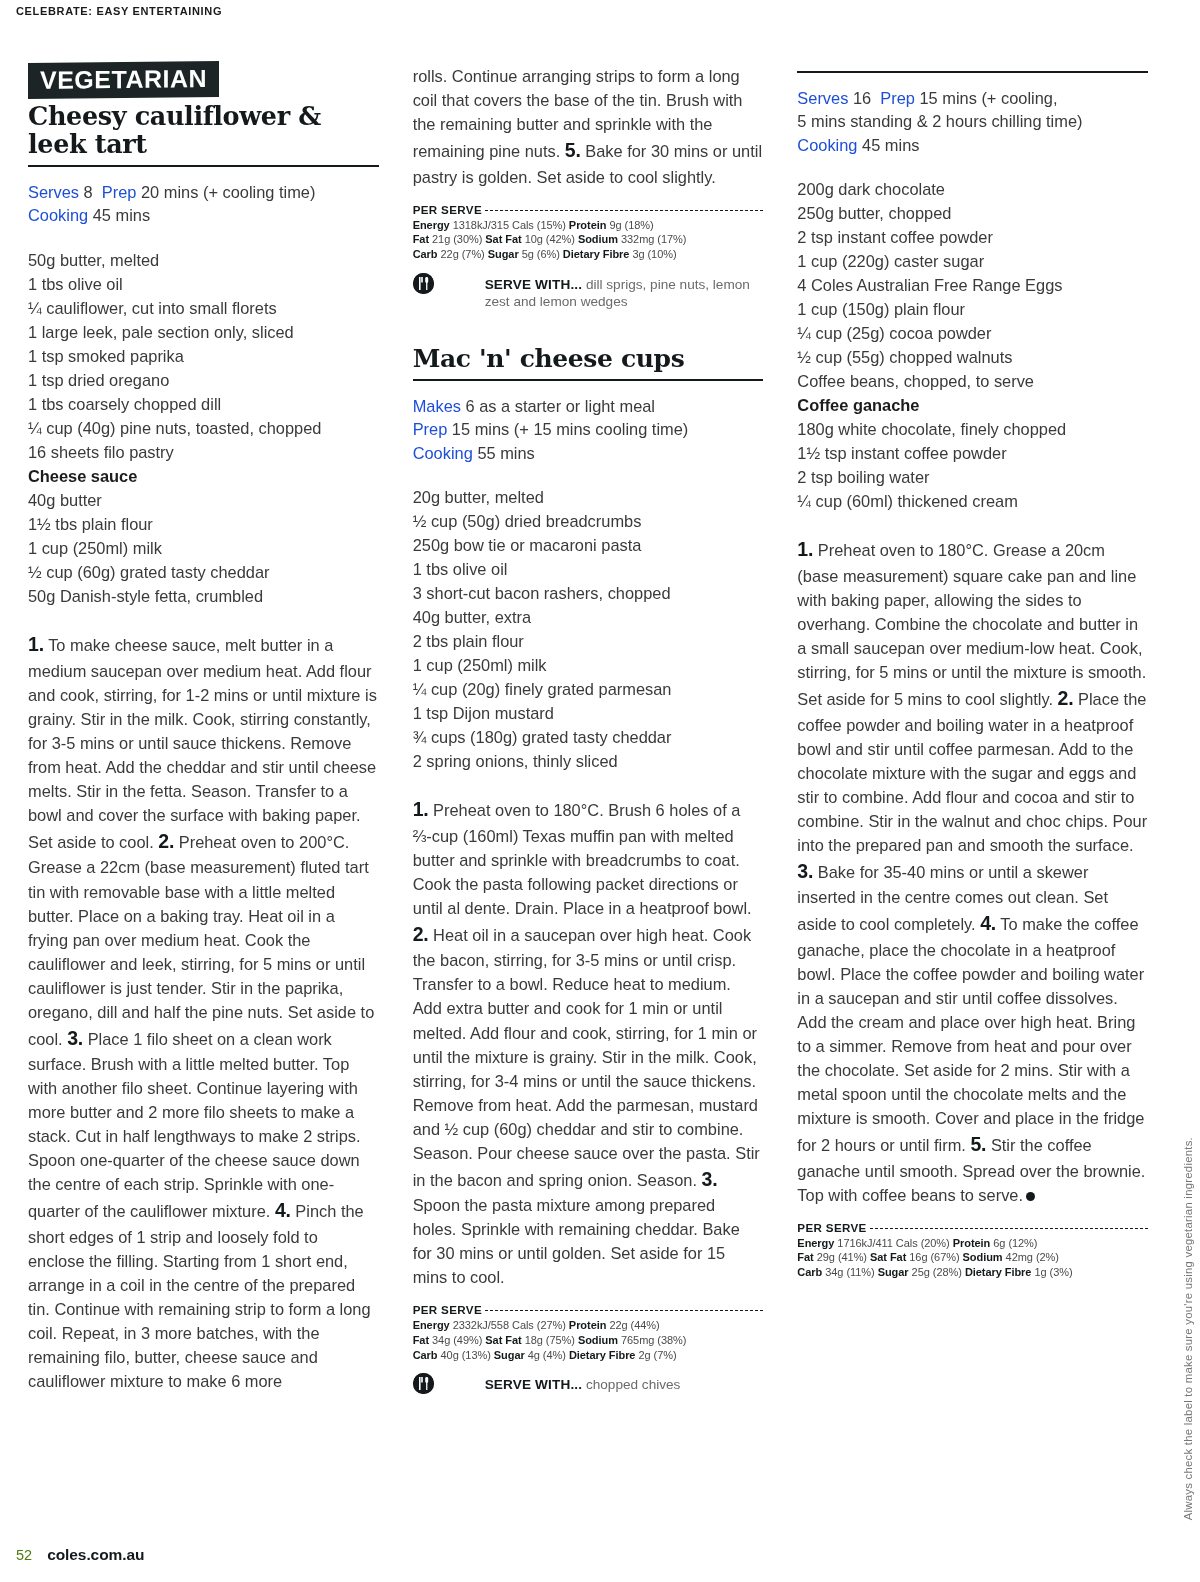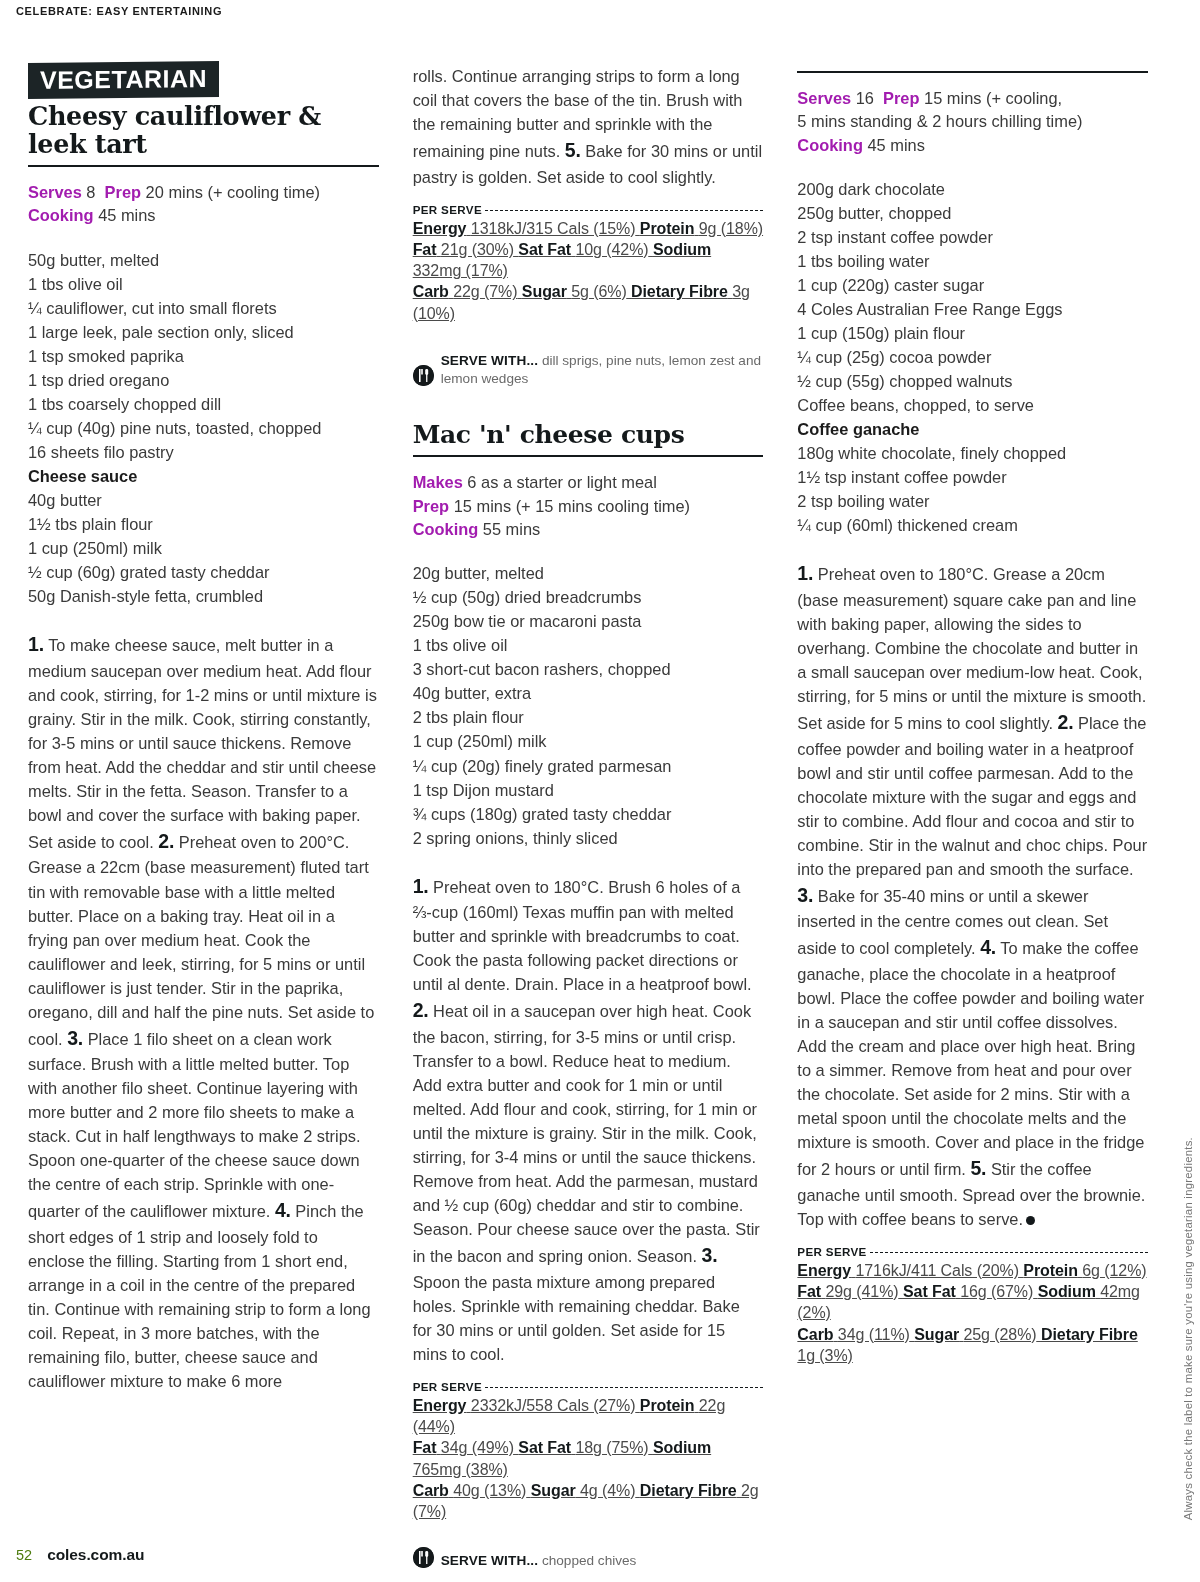--- a/index.html
+++ b/index.html
@@ -66,21 +66,21 @@
     margin: 7px 0 14px 0;
   }
 
   
   .meta {
     font-size: 16.4px;
     line-height: 1.42;
     color: #3a3a3a;
     margin: 0 0 20px 0;
   }
-  .meta b { color: #a21caf; font-weight: bold; }
+  .meta b { color: #1d4ed8; font-weight: normal; }
 
   
   .ingredients {
     font-size: 16.4px;
     line-height: 1.465;
     color: #3a3a3a;
     margin: 0 0 22px 0;
   }
   .ingredients .sub { font-weight: bold; color: #1c1c1c; }
 
@@ -120,35 +120,35 @@
   }
   .ns-head .dashes {
     flex: 1;
     margin-left: 3px;
     border-top: 1.4px dashed #14191b;
     height: 0;
     position: relative;
     top: 1px;
   }
   .ns-line {
-    font-size: 16px;
+    font-size: 11px;
     line-height: 1.33;
     color: #4a4a4a;
     letter-spacing: -0.005em;
-    text-decoration: underline;
   }
   .ns-line b { color: #14191b; font-weight: bold; }
 
   .serve-with {
     display: flex;
-    align-items: flex-end;
-    margin-top: 26px;
+    align-items: flex-start;
+    margin-top: 12px;
     font-size: 13.6px;
     line-height: 1.3;
     color: #6a6a6a;
+    gap: 44px;
   }
   .sw-icon {
     flex: 0 0 auto;
     width: 21px; height: 21px;
     border-radius: 50%;
     background: #14191b;
     margin-right: 7px;
     position: relative;
     top: -1px;
   }
@@ -350,21 +350,20 @@
       <span>15 mins (+ cooling,</span><br>
       <span>5 mins standing &amp; 2 hours chilling time)</span><br>
       <b>Cooking</b>
       <span>45 mins</span>
     </p>
 
     <div class="ingredients">
       <div>200g dark chocolate</div>
       <div>250g butter, chopped</div>
       <div>2 tsp instant coffee powder</div>
-      <div>1 tbs boiling water</div>
       <div>1 cup (220g) caster sugar</div>
       <div>4 Coles Australian Free Range Eggs</div>
       <div>1 cup (150g) plain flour</div>
       <div>¼ cup (25g) cocoa powder</div>
       <div>½ cup (55g) chopped walnuts</div>
       <div>Coffee beans, chopped, to serve</div>
       <div class="sub">Coffee ganache</div>
       <div>180g white chocolate, finely chopped</div>
       <div>1½ tsp instant coffee powder</div>
       <div>2 tsp boiling water</div>

